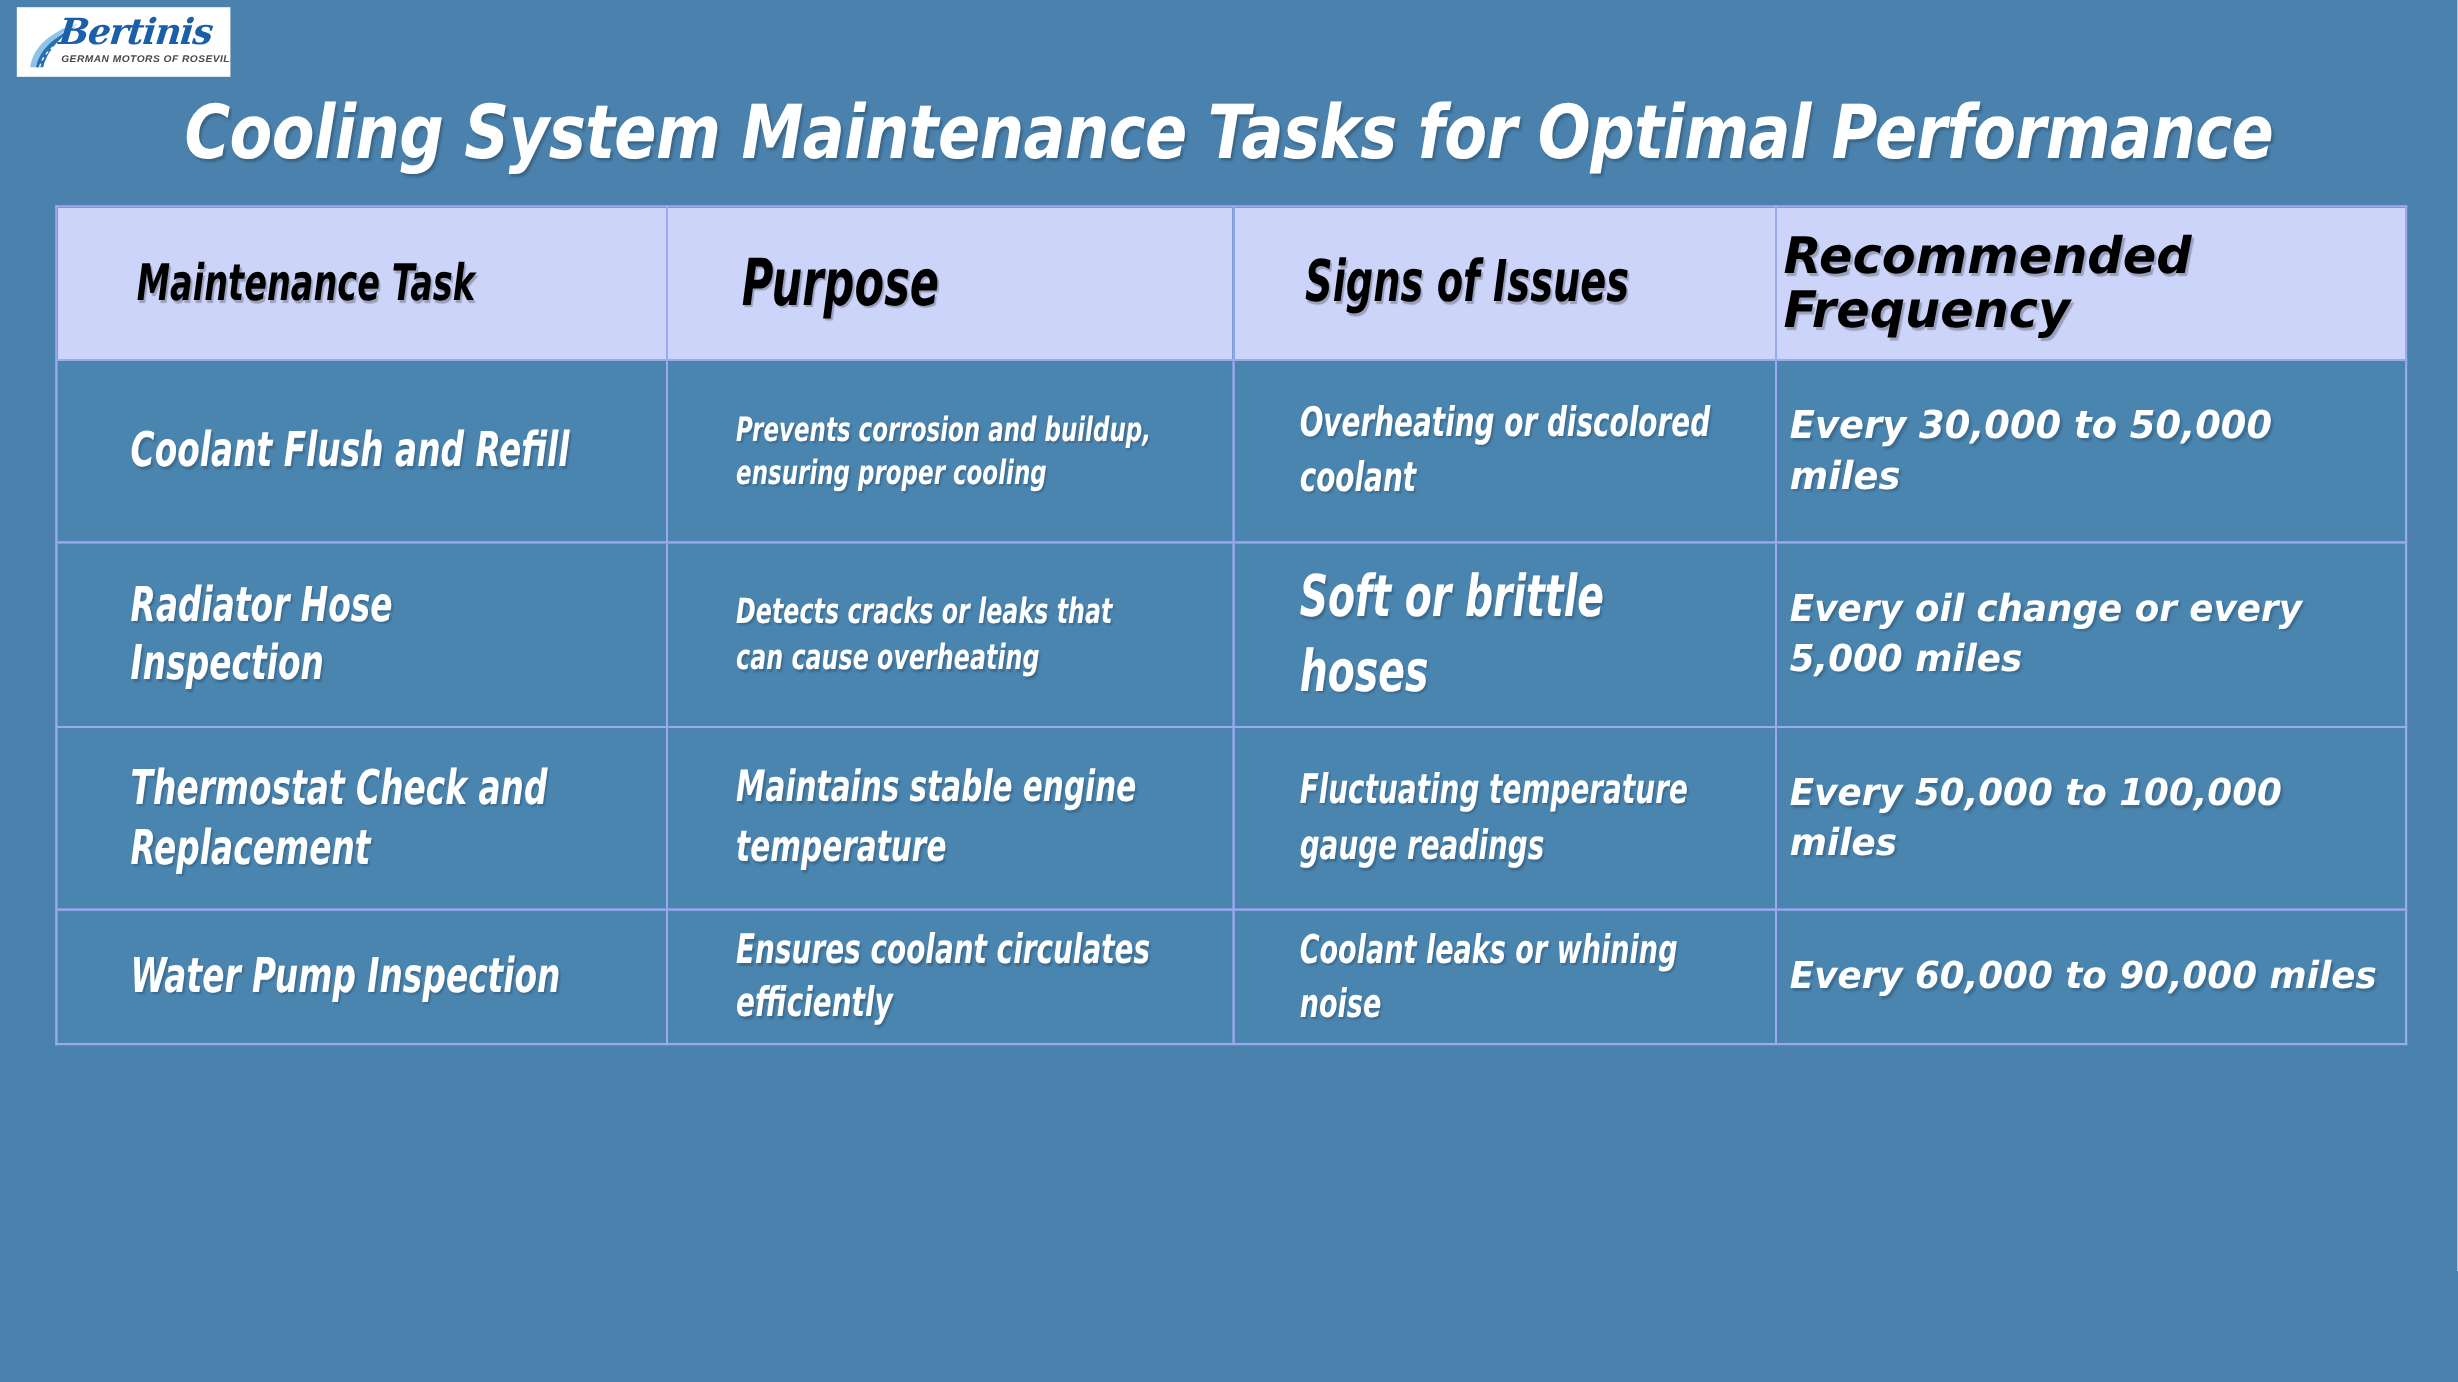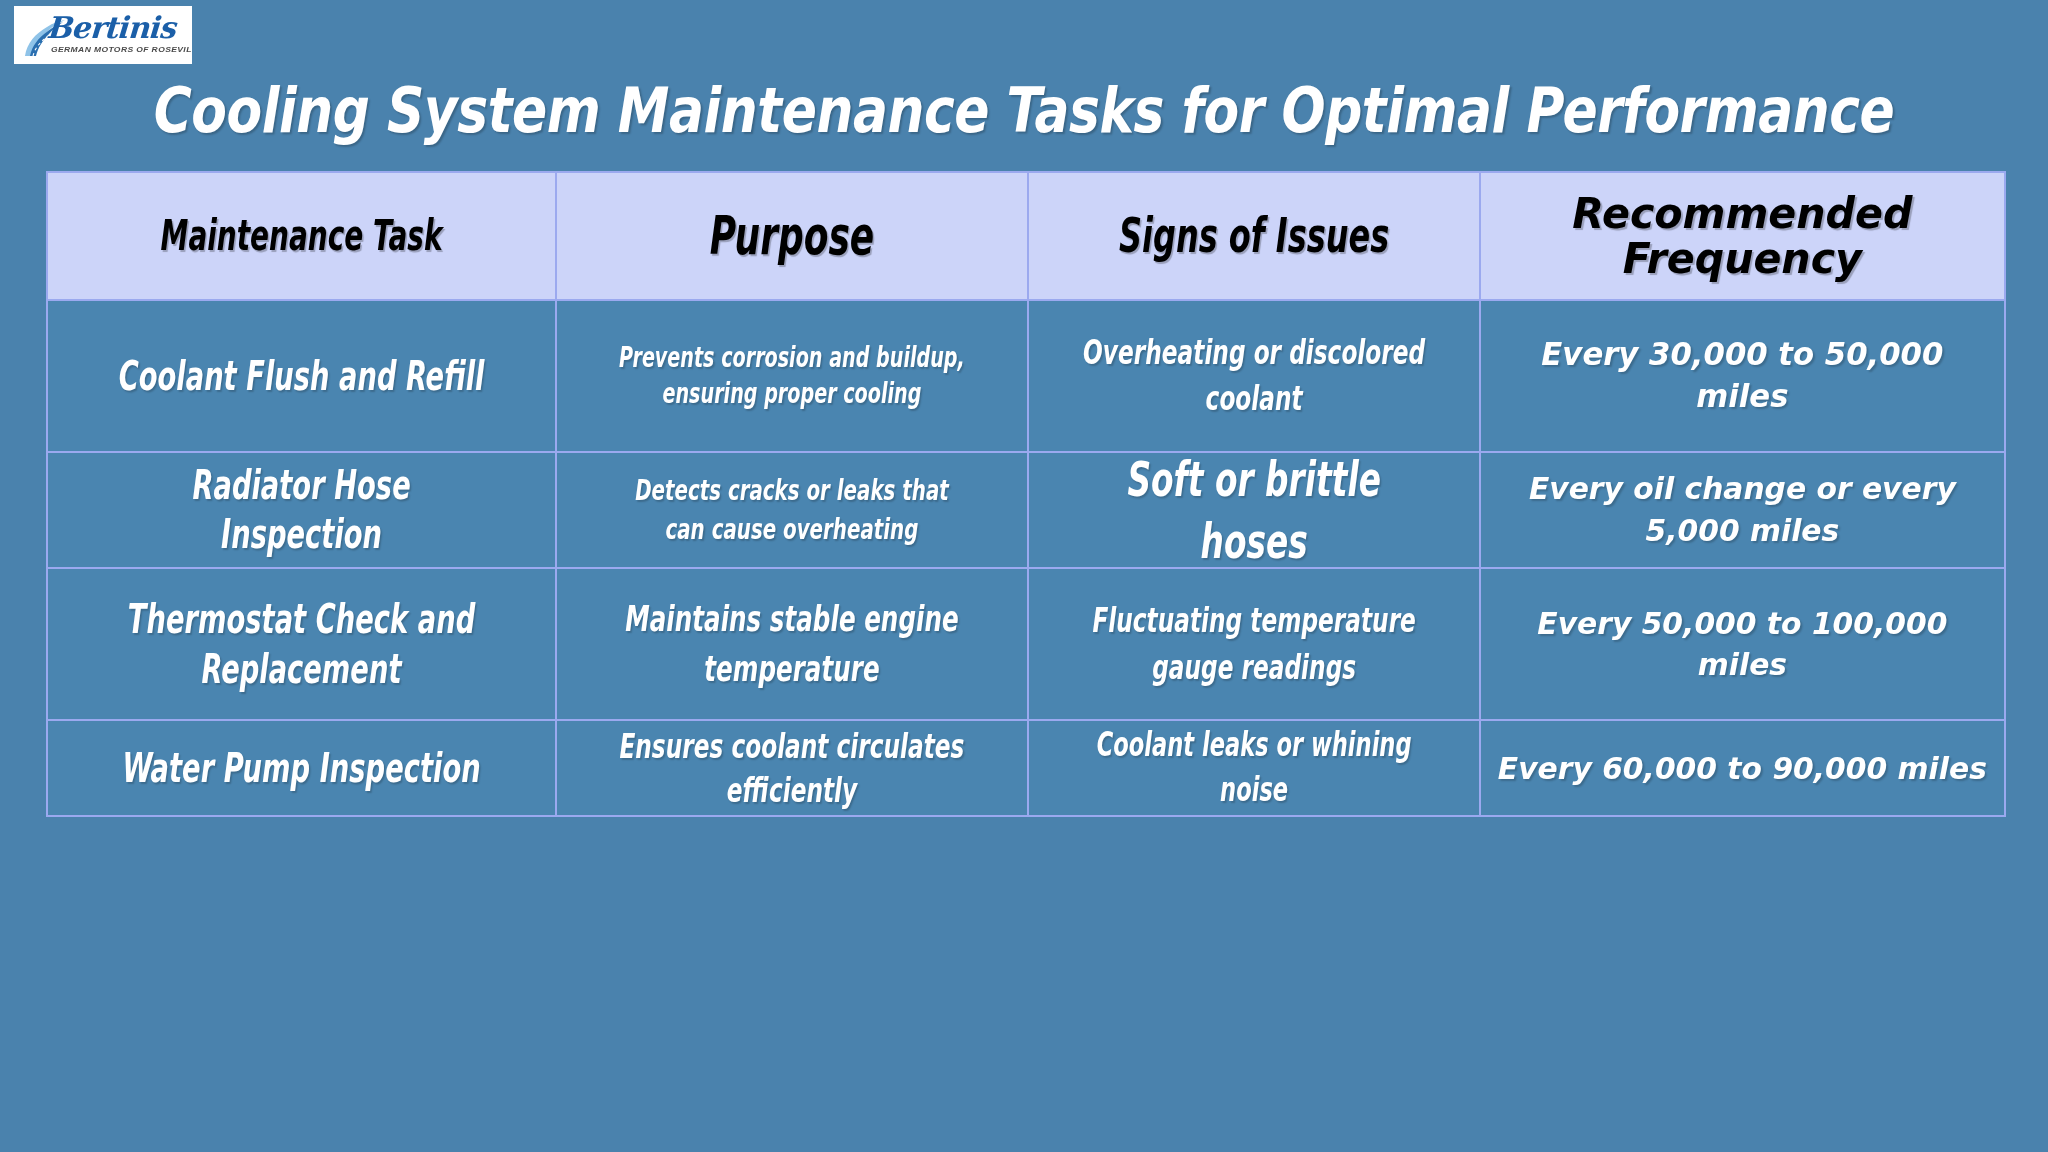--- a/index.html
+++ b/index.html
@@ -107,21 +107,21 @@
     border-collapse: collapse;
     table-layout: fixed;
   }
   .tbl col.c1 { width: 26.0%; }
   .tbl col.c2 { width: 24.1%; }
   .tbl col.c3 { width: 23.1%; }
   .tbl col.c4 { width: 26.8%; }
 
   .tbl th, .tbl td {
     border: 2px solid #9ba9ef;
-    text-align: center;
+    text-align: left;
     vertical-align: middle;
     padding: 0 8px;
     overflow: visible;
     position: relative;
   }
 
   
   .tbl thead tr { height: 126px; }
   .tbl th {
     background: #ccd4f9;
@@ -149,23 +149,23 @@
     font-size: 42px;
     transform: scaleX(0.98);
   }
 
   
   .tbl tbody td {
     background: #4a85b0;
     color: #ffffff;
   }
   .tbl tbody tr.r1 { height: 152px; }
-  .tbl tbody tr.r2 { height: 116px; }
+  .tbl tbody tr.r2 { height: 154px; }
   .tbl tbody tr.r3 { height: 152px; margin-left: 20px; }
-  .tbl tbody tr.r4 { height: 96px; }
+  .tbl tbody tr.r4 { height: 112px; }
 
   .cell-text {
     display: block;
     font-weight: bold;
     font-style: italic;
     line-height: 1.22;
     text-shadow: 2px 2px 2px rgba(0,0,0,0.20);
   }
   .cond {
     font-family: "DejaVu Sans Condensed", "Liberation Sans Narrow", "Liberation Sans", sans-serif;

